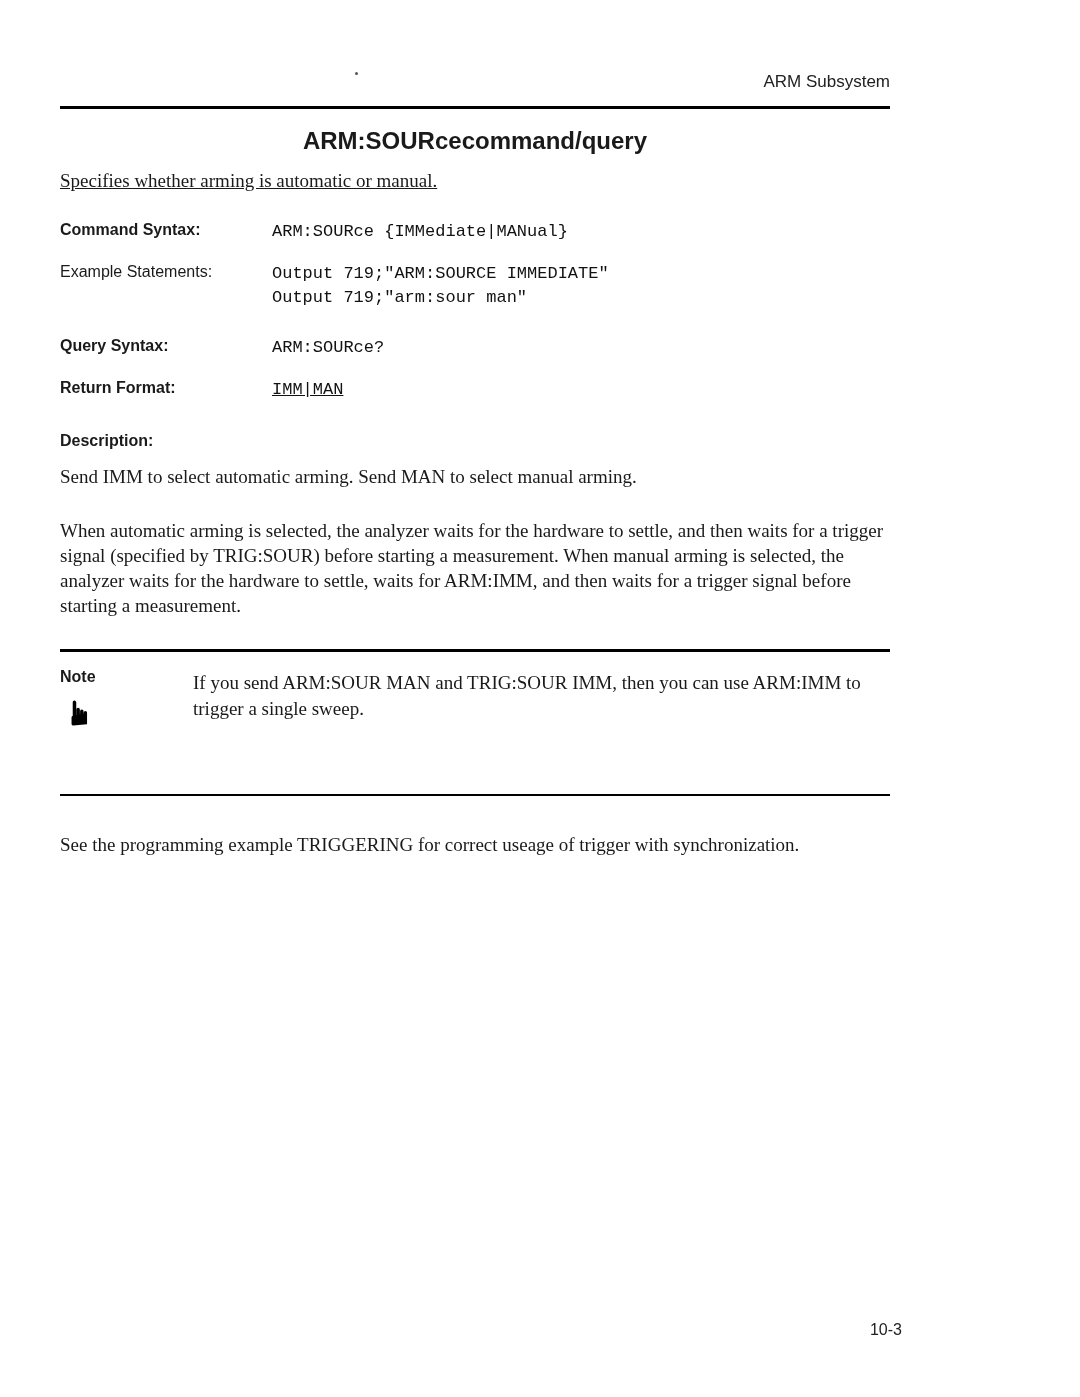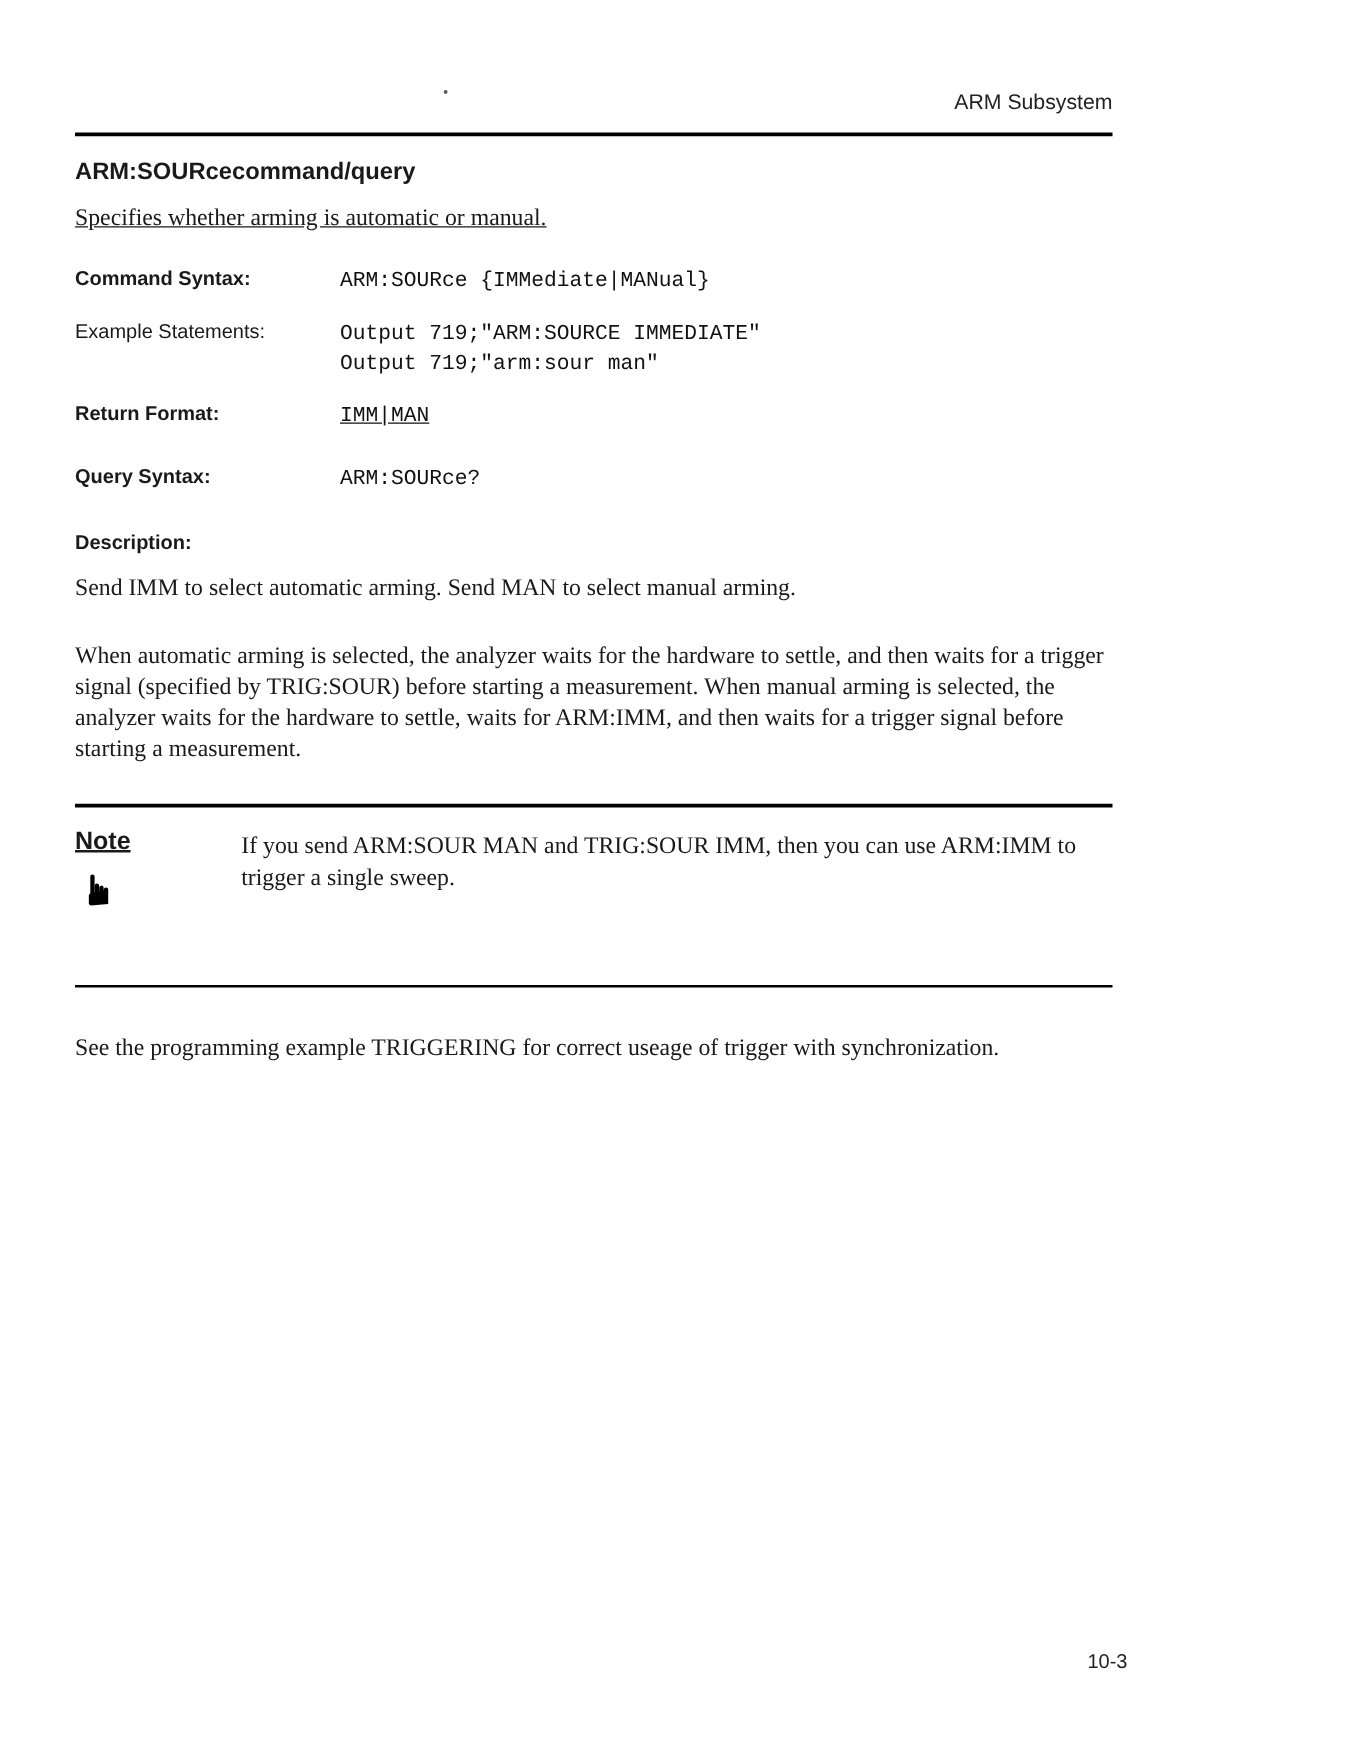--- a/index.html
+++ b/index.html
@@ -26,26 +26,26 @@
   }
   .rule {
     height: 3px;
     background: #000;
     margin-top: 14px;
   }
   .rule.note-rule-top { margin-top: 30px; height: 3px; }
   .rule.note-rule-bottom { margin-top: 26px; height: 2px; }
   .title-row {
     display: flex;
-    justify-content: flex-start;
+    justify-content: center;
     align-items: baseline;
     margin-top: 18px;
     font-family: "Liberation Sans", sans-serif;
     font-weight: bold;
-    font-size: 19px;
+    font-size: 24px;
   }
   .intro {
     margin: 14px 0 0 0;
     font-size: 19px;
     line-height: 1.3;
     text-decoration: underline;
   }
   .def-row {
     display: flex;
     align-items: flex-start;
@@ -86,23 +86,22 @@
     display: flex;
     margin-top: 16px;
     min-height: 100px;
   }
   .note-left {
     width: 133px;
     flex: 0 0 133px;
   }
   .note-label {
     font-family: "Liberation Sans", sans-serif;
-    font-size: 20px;
-    font-weight: bold;
-    text-decoration: underline;
+    font-size: 16px;
+    font-weight: bold;
   }
   .hand-icon {
     display: inline-block;
     margin-top: 10px;
     margin-left: 4px;
     font-family: "DejaVu Sans", sans-serif;
     font-size: 34px;
     line-height: 1;
     transform: rotate(-90deg);
     color: #000;
@@ -164,31 +163,31 @@
     </div>
 
     <div class="def-row mt-md">
       <div class="def-label regular">Example Statements:</div>
       <div class="def-value">
         <div class="code">Output 719;"ARM:SOURCE IMMEDIATE"</div>
         <div class="code">Output 719;"arm:sour man"</div>
       </div>
     </div>
 
+    <div class="def-row mt-lg">
+      <div class="def-label">Query Syntax:</div>
+      <div class="def-value">
+        <div class="code">ARM:SOURce?</div>
+      </div>
+    </div>
+
     <div class="def-row mt-md">
       <div class="def-label">Return Format:</div>
       <div class="def-value">
         <div class="code underlined">IMM|MAN</div>
-      </div>
-    </div>
-
-    <div class="def-row mt-lg">
-      <div class="def-label">Query Syntax:</div>
-      <div class="def-value">
-        <div class="code">ARM:SOURce?</div>
       </div>
     </div>
 
 
     <div class="section-label">Description:</div>
 
     <p class="body-para">Send IMM to select automatic arming.  Send MAN to select manual arming.</p>
 
     <p class="body-para mt-lg">When automatic arming is selected, the analyzer waits for the hardware to settle, and then waits for a trigger signal (specified by TRIG:SOUR) before starting a measurement.  When manual arming is selected, the analyzer waits for the hardware to settle, waits for ARM:IMM, and then waits for a trigger signal before starting a measurement.</p>
 

